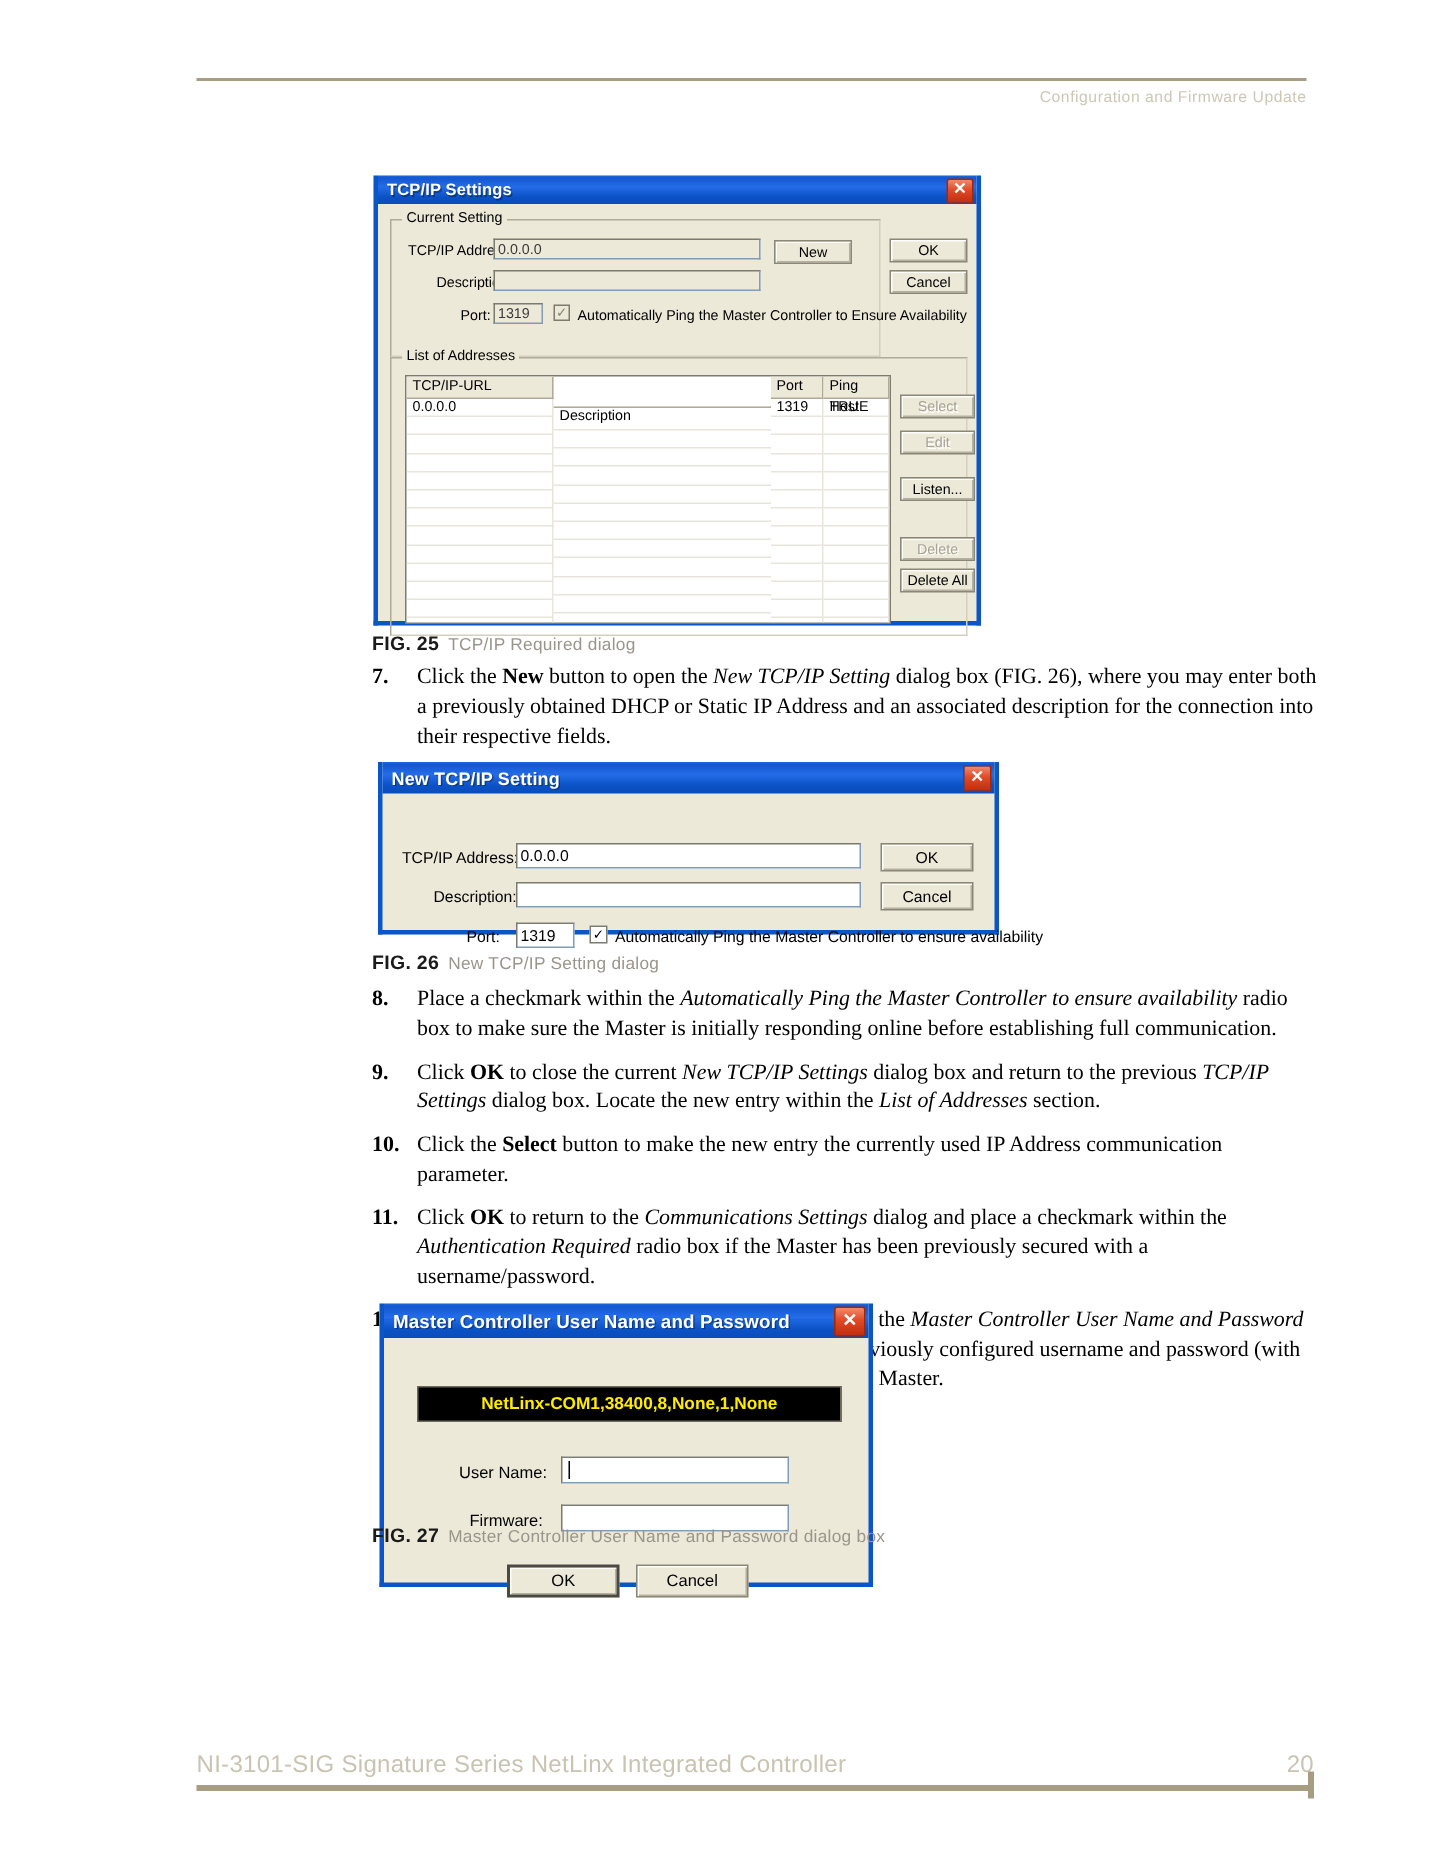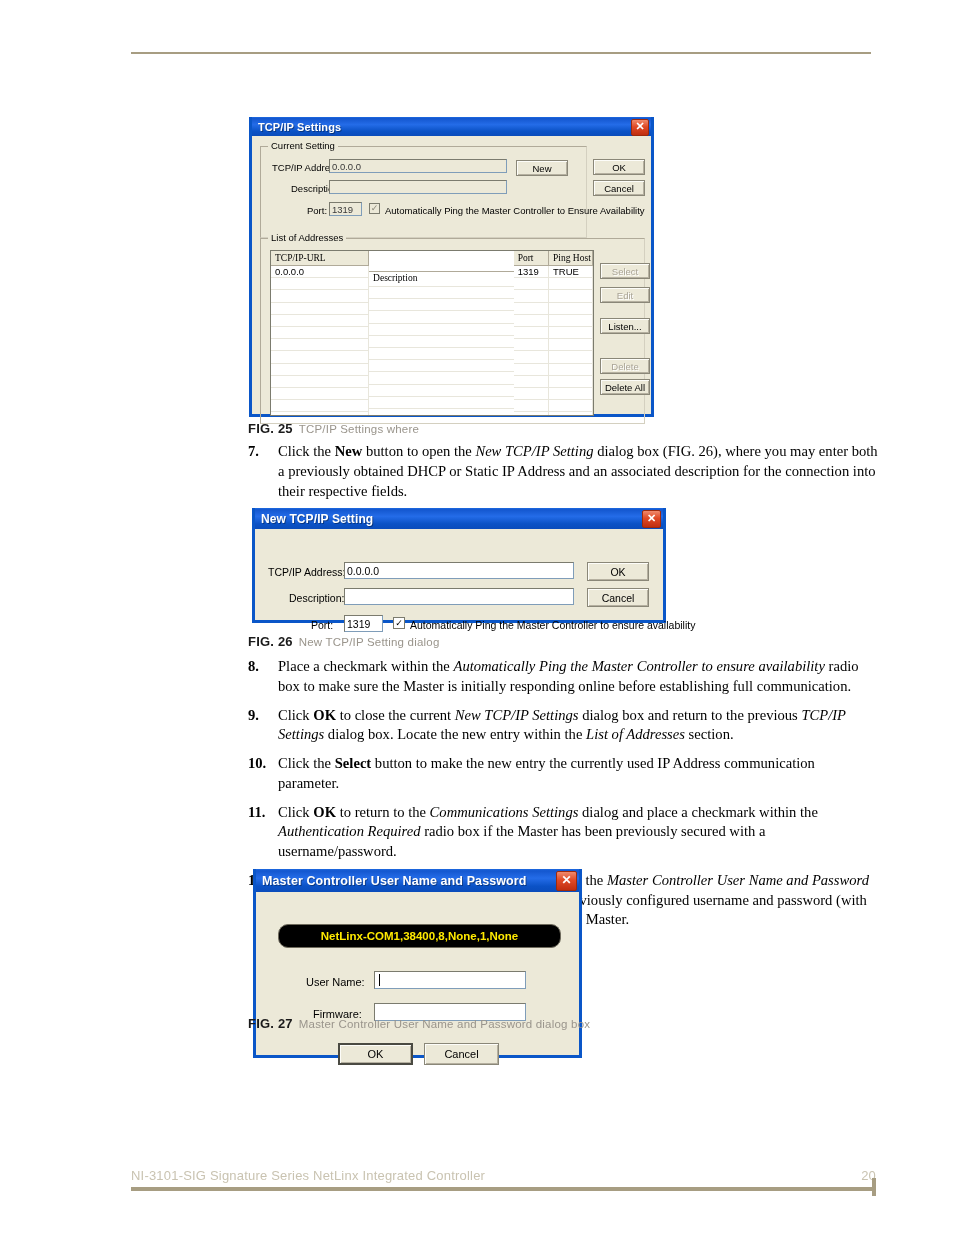--- a/index.html
+++ b/index.html
@@ -39,21 +39,21 @@
   .page-footer {
     position: absolute;
     left: 131px; top: 1168px;
     width: 745px;
   }
   .footer-row {
     display: flex;
     justify-content: space-between;
     align-items: baseline;
     font-family: "Liberation Sans", sans-serif;
-    font-size: 13px;
+    font-size: 16px;
     letter-spacing: .2px;
     color: #c9c3b1;
     padding-bottom: 4px;
   }
   .footer-rule {
     height: 4px;
     background: #a79d82;
     width: 100%;
   }
   .footer-tick {
@@ -210,21 +210,20 @@
   .lv-head { display: flex; height: 15px; }
   .lv-head div {
     border-right: 1px solid #b0aa99;
     border-bottom: 1px solid #b0aa99;
     background: #ece9d8;
     font-size: 9.5px;
     line-height: 14px;
     padding-left: 4px;
     box-sizing: border-box;
     color: #000;
-    font-family: Liberation Serif, serif;
   }
   .lv-row { display: flex; height: 12.2px; }
   .lv-row div {
     border-right: 1px solid #e8e6dc;
     border-bottom: 1px solid #e8e6dc;
     font-size: 9.5px;
     line-height: 11px;
     padding-left: 4px;
     box-sizing: border-box;
     color: #000;
@@ -247,20 +246,21 @@
     position: absolute;
     width: 1px; height: 11px;
     background: #000;
   }
 </style>
 </head>
 <body>
 
 <div class="page-header">
   <div class="header-rule"></div>
+  <div class="header-text">Configuration and Firmware Update</div>
 </div>
 
 <div class="dlg" id="dlg25" style="left:249px; top:117px; width:405px; height:300px;">
   <div class="dlg-title">
     <span class="t-text">TCP/IP Settings</span>
     <span class="close-btn">✕</span>
   </div>
   <div class="dlg-body">
 
     <div class="grp" style="left:8px; top:10px; width:327px; height:92px;">
@@ -376,21 +376,21 @@
 
     <div class="btn disabled" style="left:348px; top:127px; width:50px; height:16px;">Select</div>
     <div class="btn disabled" style="left:348px; top:151px; width:50px; height:16px;">Edit</div>
     <div class="btn" style="left:348px; top:182px; width:50px; height:16px;">Listen...</div>
     <div class="btn disabled" style="left:348px; top:222px; width:50px; height:16px;">Delete</div>
     <div class="btn" style="left:348px; top:243px; width:50px; height:16px;">Delete All</div>
   </div>
 </div>
 
 <div class="figcap" style="top:421px;">
-  <span class="fignum">FIG. 25</span><span class="figtext">TCP/IP Settings where</span>
+  <span class="fignum">FIG. 25</span><span class="figtext">TCP/IP Required dialog</span>
 </div>
 
 <div class="steps" style="top:442px;">
   <div class="step">
     <div class="step-num">7.</div>
     <div class="step-body">Click the <b>New</b> button to open the <i>New TCP/IP Setting</i> dialog box (FIG. 26), where you may enter both a previously obtained DHCP or Static IP Address and an associated description for the connection into their respective fields.</div>
   </div>
 </div>
 
 <div class="dlg" id="dlg26" style="left:252px; top:508px; width:414px; height:115px;">
@@ -440,21 +440,21 @@
     <div class="step-body">Press the <b>User Name and Password</b> button to open the <i>Master Controller User Name and Password</i> dialog box (FIG. 27). Within this dialog, enter a previously configured username and password (with sufficient rights) before attempting to connect to the Master.</div>
   </div>
 </div>
 
 <div class="dlg" id="dlg27" style="left:253px; top:869px; width:329px; height:189px;">
   <div class="dlg-title" style="height:23px;">
     <span class="t-text" style="font-size:12.5px;">Master Controller User Name and Password</span>
     <span class="close-btn" style="width:19px;height:18px;line-height:16px;font-size:12px;">✕</span>
   </div>
   <div class="dlg-body">
-    <div class="banner" style="left:22px; top:32px; width:283px; height:24px;border-radius:10px;">NetLinx-COM1,38400,8,None,1,None</div>
+    <div class="banner" style="left:22px; top:32px; width:283px; height:24px;">NetLinx-COM1,38400,8,None,1,None</div>
 
     <span class="lbl" style="left:50px; top:84px; font-size:11px;">User Name:</span>
     <div class="fld" style="left:118px; top:79px; width:152px; height:18px; font-size:11px; line-height:17px;"></div>
     <div class="caret" style="left:123px; top:82px; height:12px;"></div>
 
     <span class="lbl" style="left:57px; top:116px; font-size:11px;">Firmware:</span>
     <div class="fld" style="left:118px; top:111px; width:152px; height:18px; font-size:11px; line-height:17px;"></div>
 
     <div class="btn default" style="left:82px; top:151px; width:75px; height:22px; font-size:11px;">OK</div>
     <div class="btn" style="left:168px; top:151px; width:75px; height:22px; font-size:11px;">Cancel</div>

